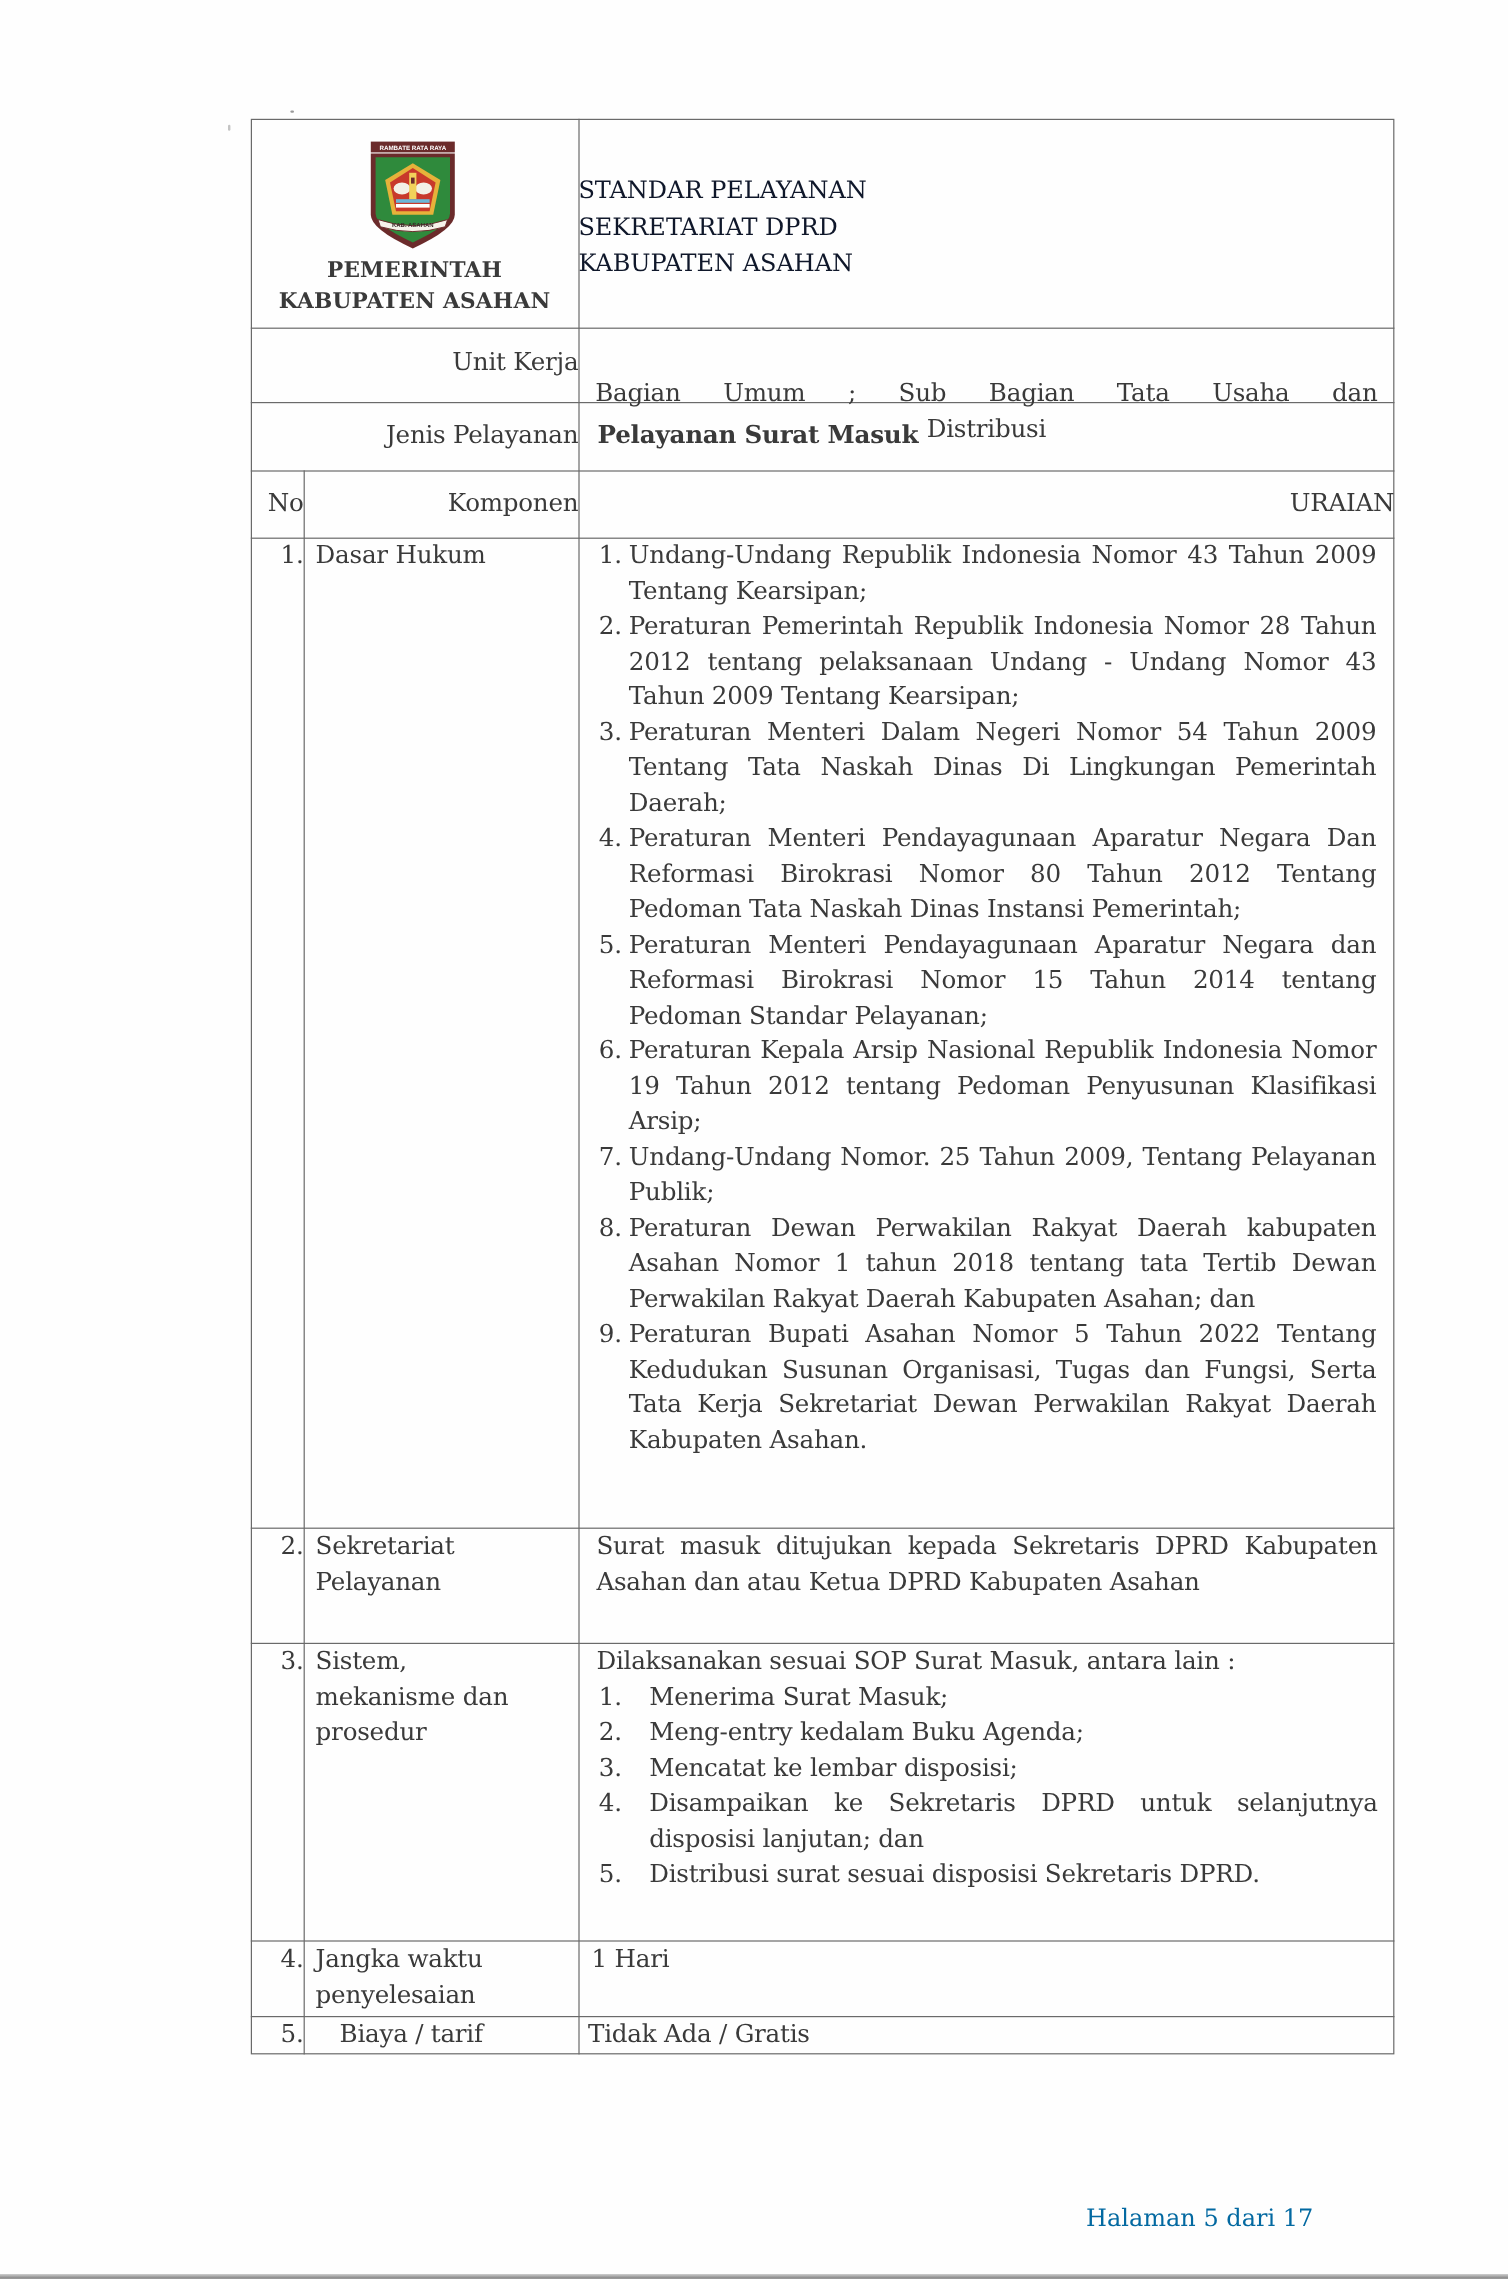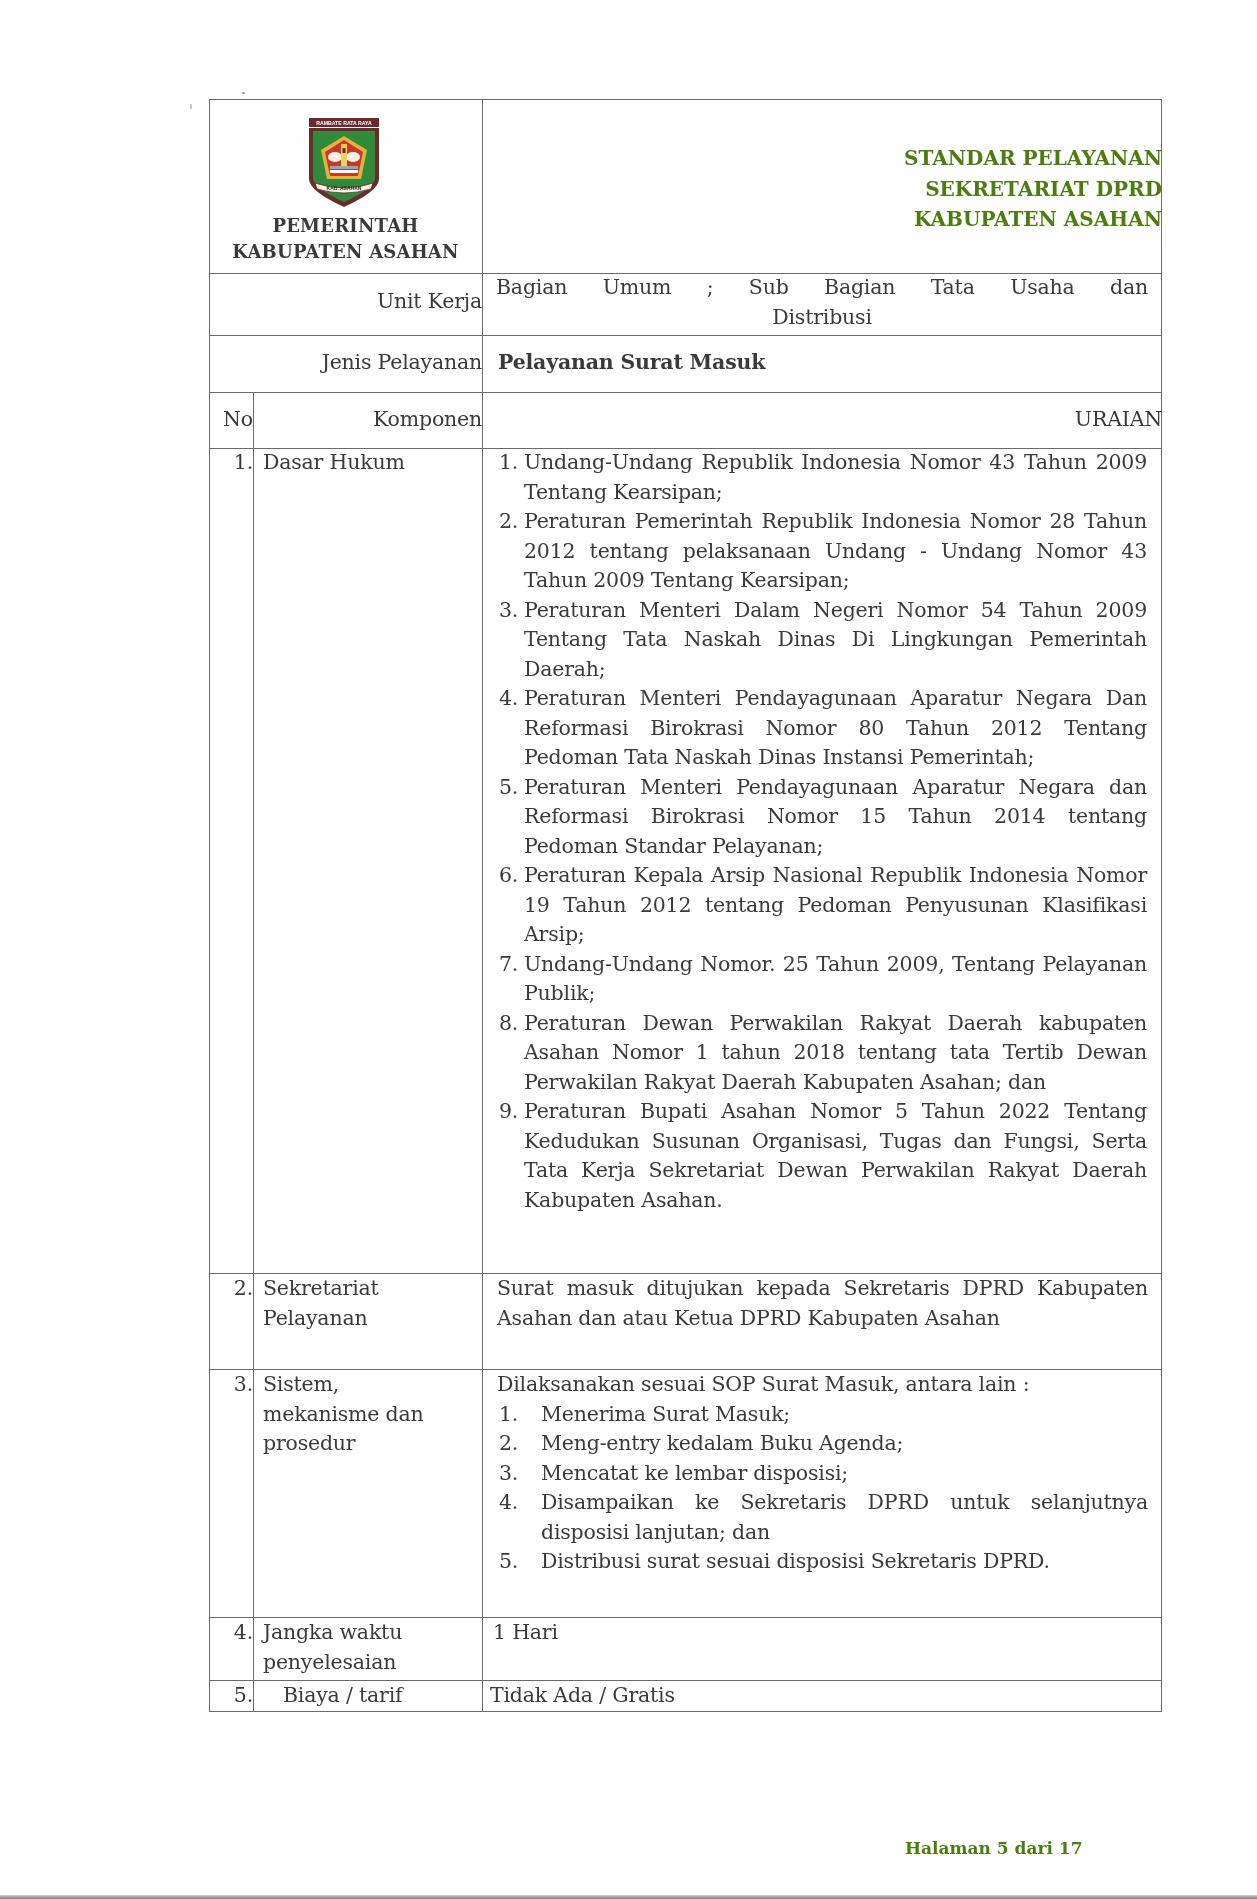--- a/index.html
+++ b/index.html
@@ -20,31 +20,31 @@
 
   .cell { position:absolute; box-sizing:border-box; }
   .txt { font-size:20.5px; line-height:29.5px; letter-spacing:-0.2px; }
   .bold { font-weight:bold; }
   .center { text-align:right; }
   .just { text-align:justify; }
 
   .logo { position:absolute; left:307px; top:117px; width:74px; height:91px; }
   .org { position:absolute; left:209px; top:213px; width:273px; text-align:center;
          font-weight:bold; font-size:18px; line-height:26px; color:#3a3a3a; letter-spacing:0.2px; }
-  .title { position:absolute; left:482px; top:143px; width:680px; text-align:right;
-           font-weight:bold; font-size:20px; line-height:30.5px; color:#4d7c0f; }
+  .title { position:absolute; left:482px; top:143px; width:680px; text-align:left;
+           font-weight:normal; font-size:20px; line-height:30.5px; color:#0f172a; }
 
   ol.law { list-style:none; margin:0; padding:0; }
   ol.law li { position:relative; padding-left:25px; text-align:justify; }
   ol.law li .n { position:absolute; left:0; top:0; }
   ol.steps { list-style:none; margin:0; padding:0; }
   ol.steps li { position:relative; padding-left:44px; text-align:justify; }
   ol.steps li .n { position:absolute; left:2px; top:0; }
 
-  .footer { position:absolute; left:905px; top:1834px; font-size:17px; line-height:28px; color:#4d7c0f;font-weight:bold; }
+  .footer { position:absolute; left:905px; top:1834px; font-size:20px; line-height:28px; color:#0369a1; }
 </style>
 </head>
 <body>
 
 <div class="page">
 
   <div class="speck" style="left:242px;top:92px;width:3px;height:2px;"></div>
   <div class="speck" style="left:190px;top:104px;width:2px;height:5px;background:#c4c4c4;"></div>
 
   <div class="tbl"></div>
@@ -84,21 +84,21 @@
   </div>
 
   <div class="title">
     <div>STANDAR PELAYANAN</div>
     <div>SEKRETARIAT DPRD</div>
     <div>KABUPATEN ASAHAN</div>
   </div>
 
   <div class="cell txt center" style="left:209px;top:287px;width:273px;">Unit Kerja</div>
   <div class="cell txt" style="left:496px;top:273px;width:652px;">
-    <div style="text-align:justify;text-align-last:justify;word-spacing:2px;">Bagian Umum ;  Sub Bagian Tata Usaha dan</div>
+    <div style="text-align:justify;text-align-last:justify;word-spacing:2px;margin-top:40px;">Bagian Umum ;  Sub Bagian Tata Usaha dan</div>
     <div style="text-align:center;">Distribusi</div>
   </div>
 
   <div class="cell txt center" style="left:209px;top:348px;width:273px;">Jenis Pelayanan</div>
   <div class="cell txt bold" style="left:498px;top:348px;width:650px;">Pelayanan Surat Masuk</div>
 
   <div class="cell txt center" style="left:209px;top:405px;width:44px;">No</div>
   <div class="cell txt center" style="left:253px;top:405px;width:229px;padding-left:15px;">Komponen</div>
   <div class="cell txt center" style="left:482px;top:405px;width:680px;">URAIAN</div>
 

